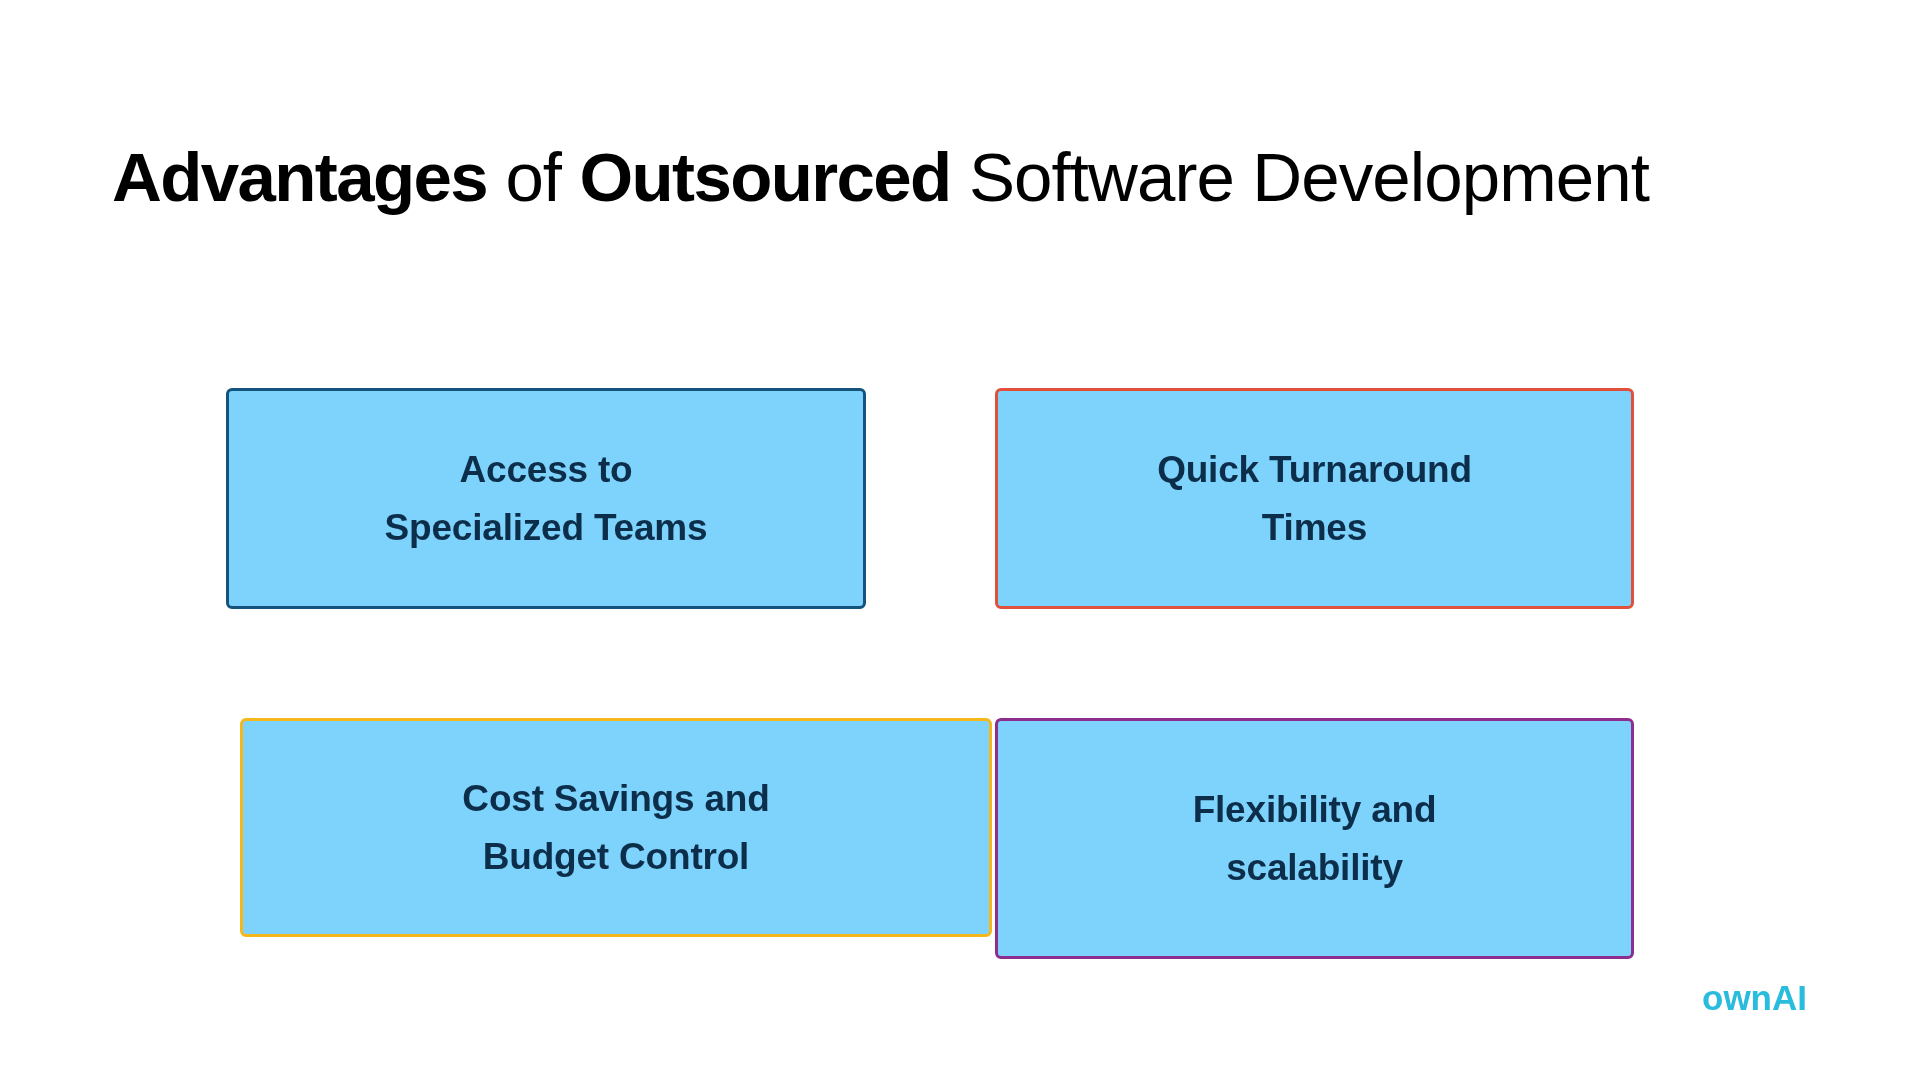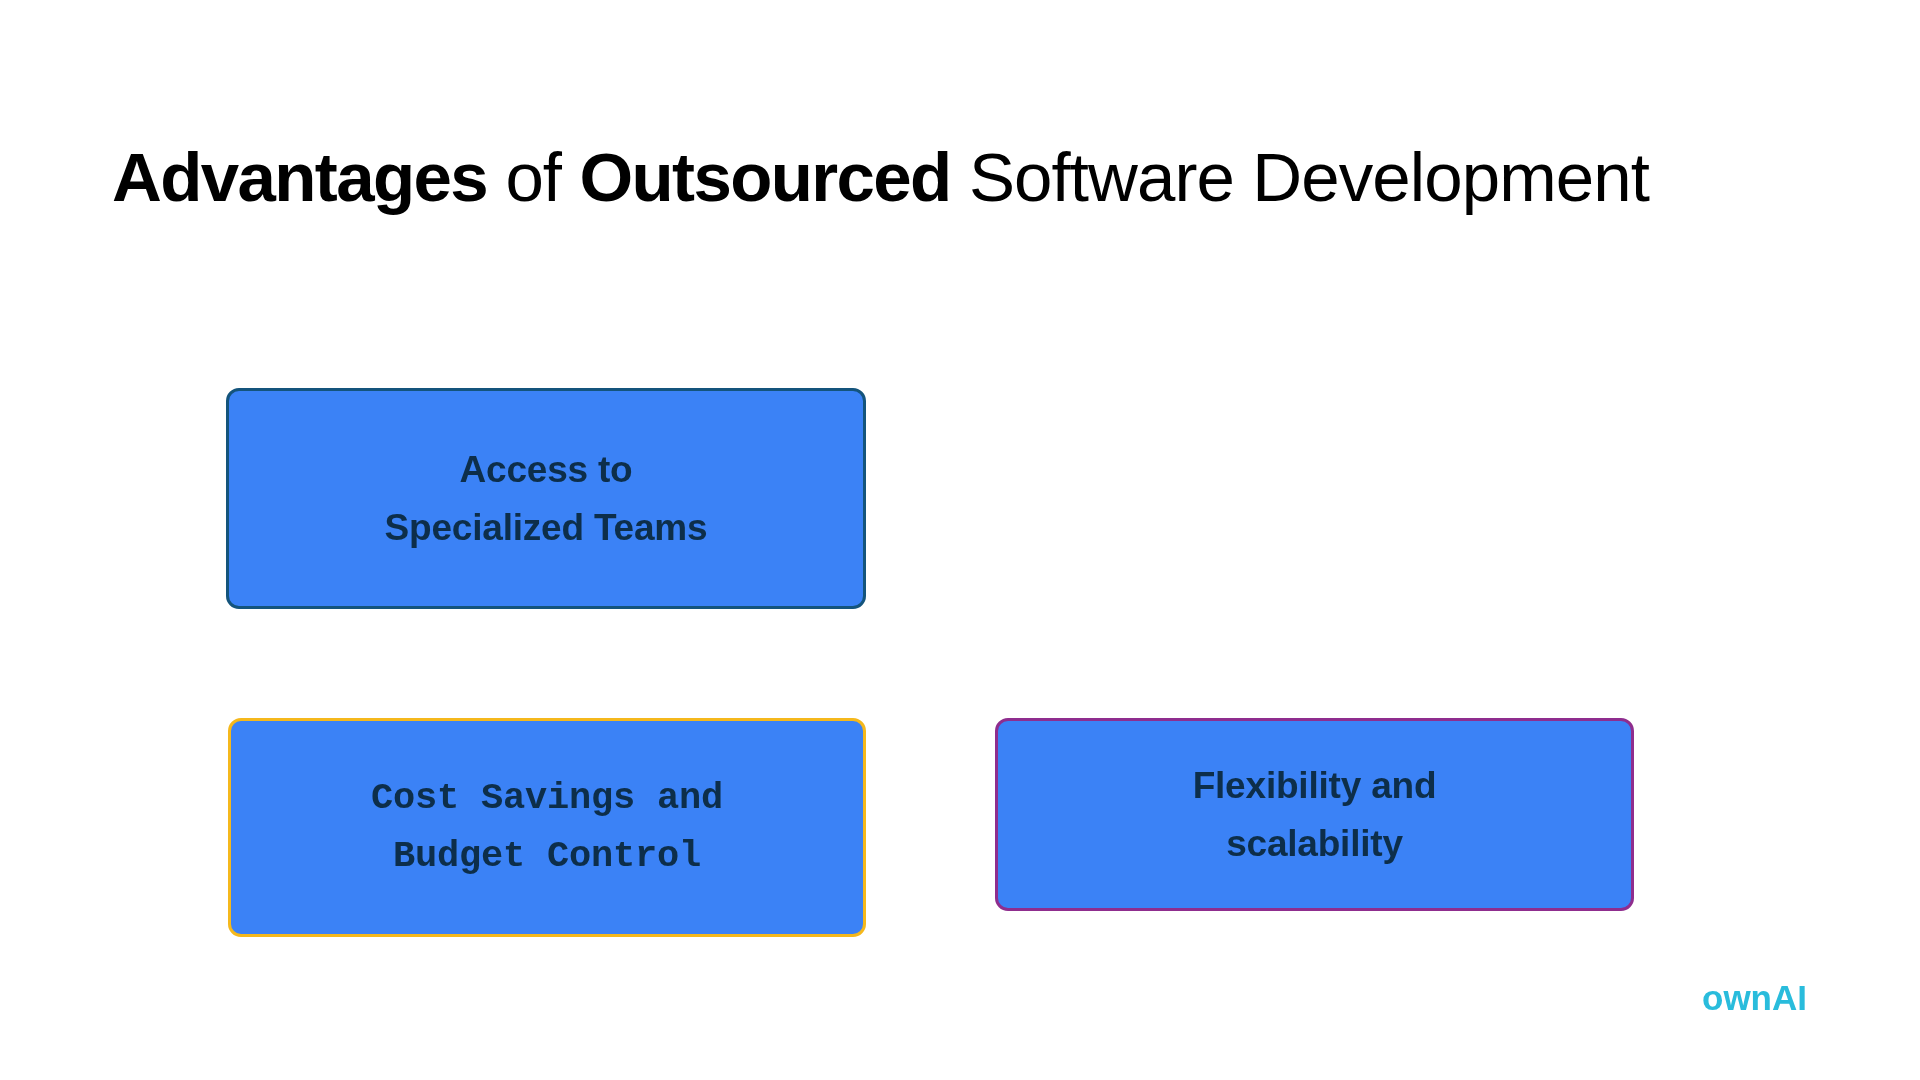--- a/index.html
+++ b/index.html
@@ -39,43 +39,43 @@
   }
   #title .tw.strong {
     font-weight: 700;
     letter-spacing: -1.6px;
   }
 
   
   .card {
     position: absolute;
     box-sizing: border-box;
-    background: #3b82f6;
+    background: #7dd3fc;
     border-style: solid;
     border-width: 3px;
-    border-radius: 13px;
+    border-radius: 6px;
     display: flex;
     align-items: center;
     justify-content: center;
     text-align: center;
   }
   .card-label {
     font-size: 37px;
     font-weight: 700;
     line-height: 1.56;
     letter-spacing: -0.2px;
     color: #0d2e4a;
     padding: 0 18px;
     white-space: pre-line;
   }
 
   #card-1 { left: 226px;  top: 388px; width: 640px; height: 221px; border-color: #14547c; }
   #card-2 { left: 995px;  top: 388px; width: 639px; height: 221px; border-color: #e0503a; }
-  #card-3 { left: 228px;  top: 718px; width: 638px; height: 219px; border-color: #f5b81c; font-family: Liberation Mono, monospace; }
-  #card-4 { left: 995px;  top: 718px; width: 639px; height: 193px; border-color: #8f2d8e; }
+  #card-3 { left: 240px;  top: 718px; width: 752px; height: 219px; border-color: #f5b81c; }
+  #card-4 { left: 995px;  top: 718px; width: 639px; height: 241px; border-color: #8f2d8e; }
 
   
   #brand {
     position: absolute;
     right: 113px;
     top: 980px;
     font-size: 35px;
     font-weight: 700;
     letter-spacing: 0px;
     color: #29bcdc;
@@ -89,20 +89,24 @@
 
   <h1 id="title" style="color: rgb(0, 0, 0);">
     <span class="tw strong">Advantages</span><span class="tw"> of </span><span class="tw strong">Outsourced</span><span class="tw"> Software Development</span>
   </h1>
 
   <div class="card" id="card-1" style="border-color: rgb(20, 84, 124);">
     <span class="card-label" style="color: rgb(13, 46, 74);">Access to
 Specialized Teams</span>
   </div>
 
+  <div class="card" id="card-2" style="border-color: rgb(224, 80, 58);">
+    <span class="card-label" style="color: rgb(13, 46, 74);">Quick Turnaround
+Times</span>
+  </div>
 
   <div class="card" id="card-3" style="border-color: rgb(245, 184, 28);">
     <span class="card-label" style="color: rgb(13, 46, 74);">Cost Savings and
 Budget Control</span>
   </div>
 
   <div class="card" id="card-4" style="border-color: rgb(143, 45, 142);">
     <span class="card-label" style="color: rgb(13, 46, 74);">Flexibility and
 scalability</span>
   </div>

